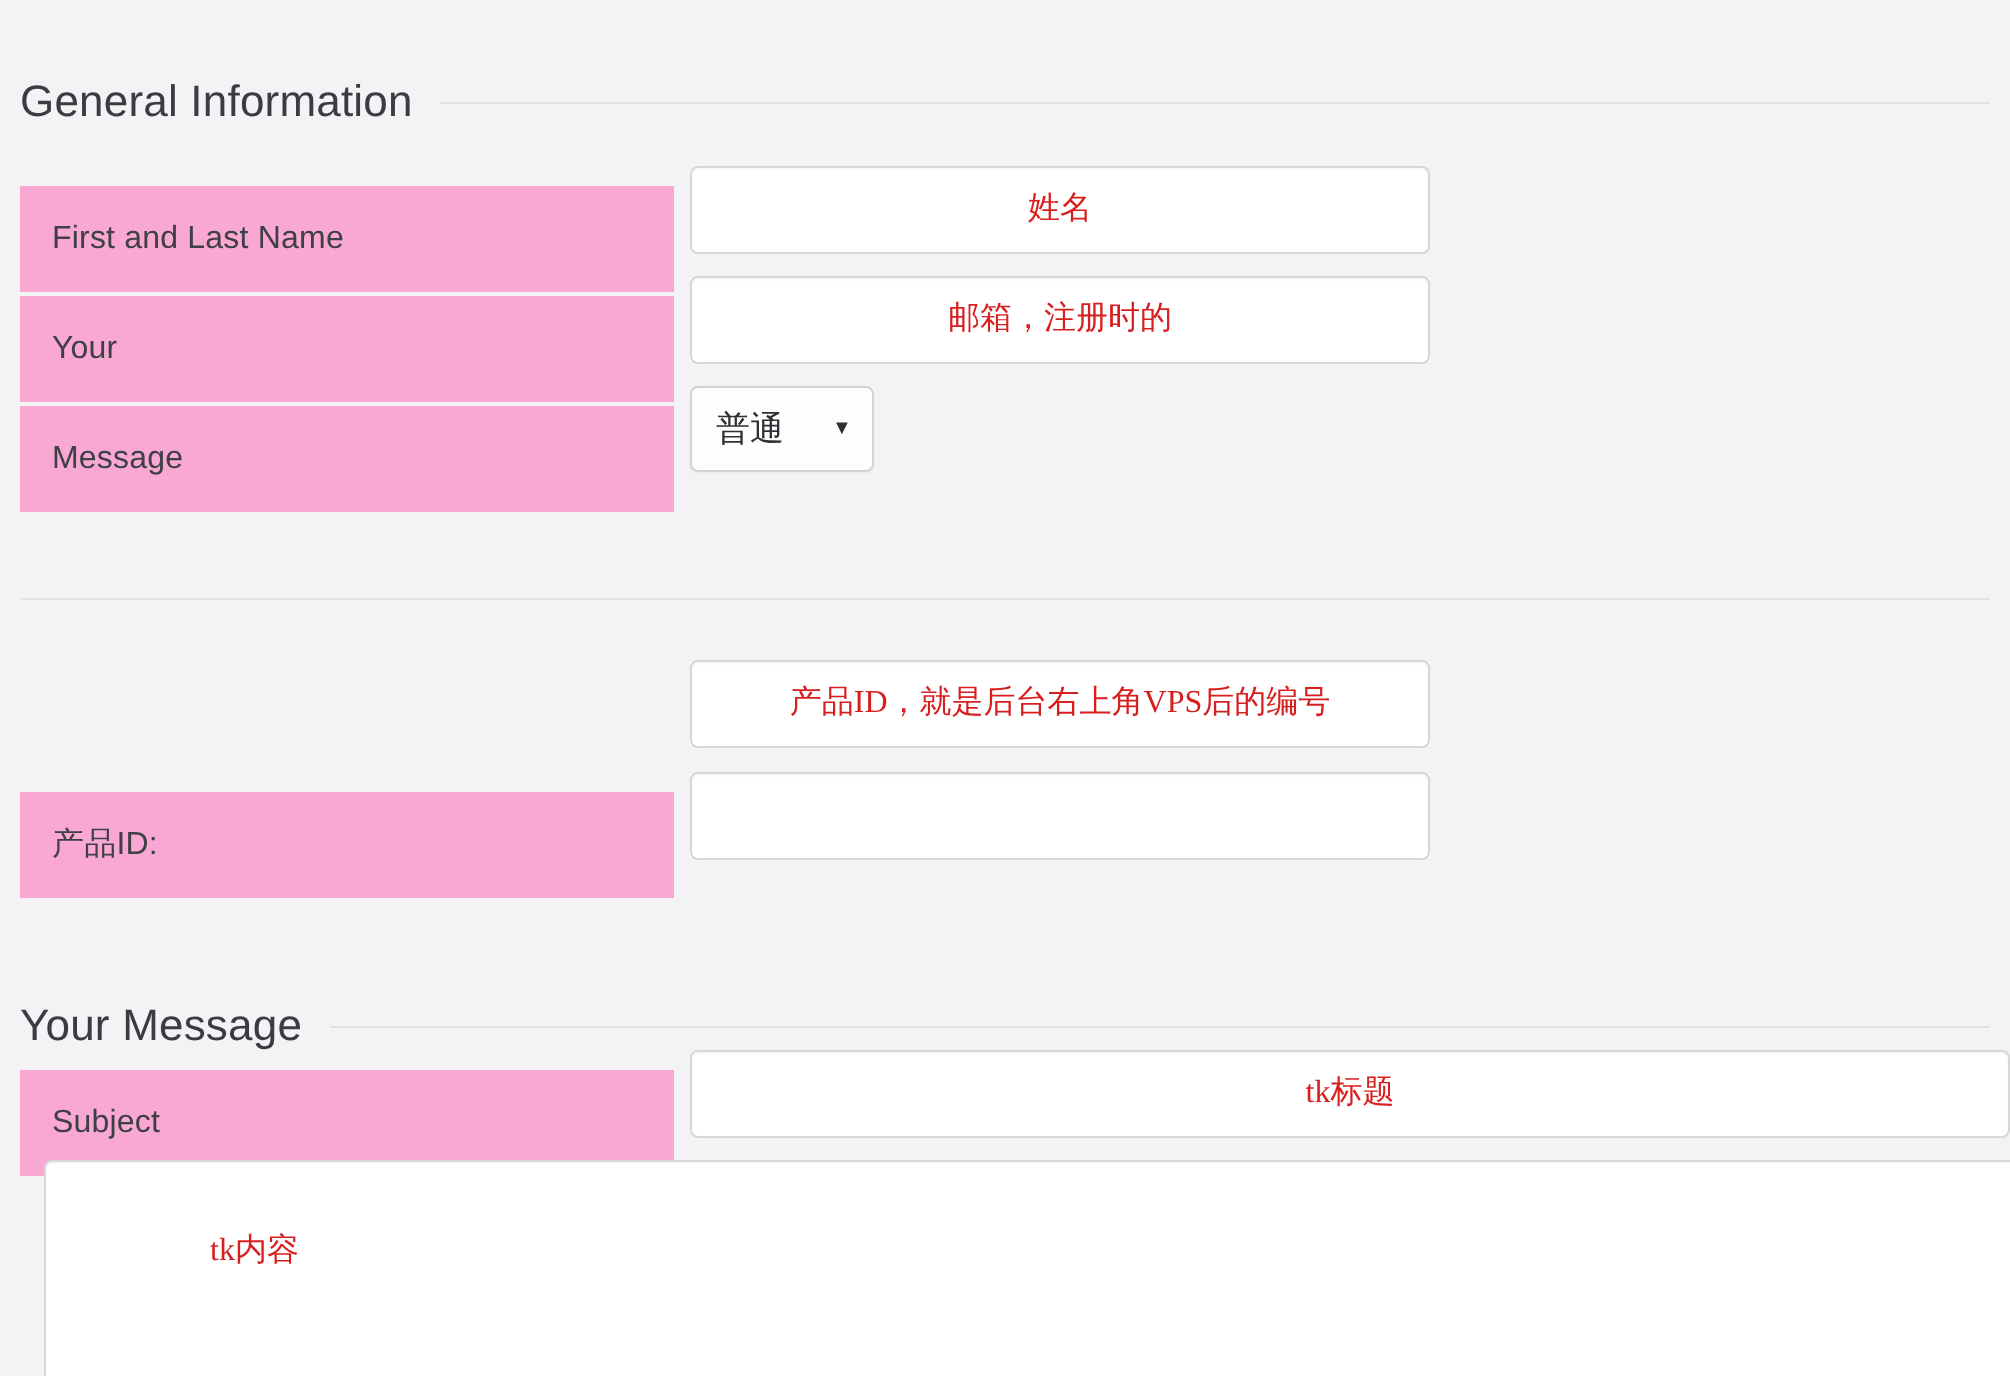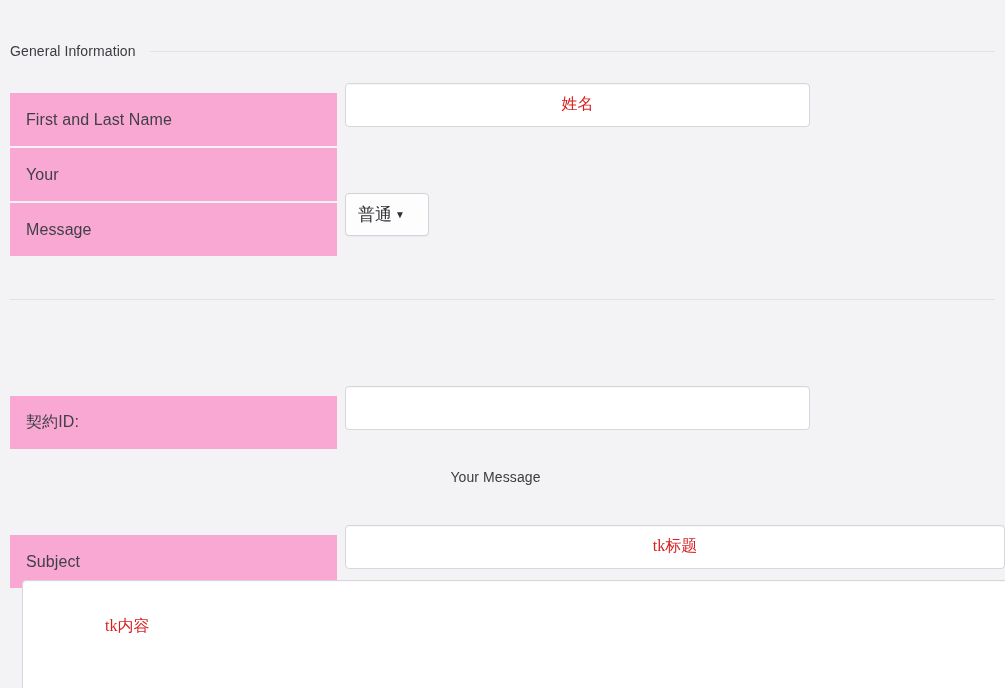--- a/index.html
+++ b/index.html
@@ -27,21 +27,21 @@
   
   .section-head {
     position: absolute;
     left: 10px;
     display: flex;
     align-items: center;
     width: 985px;
     height: 26px;
   }
   .section-title {
-    font-size: 14px;
+    font-size: 22px;
     font-weight: 400;
     color: #3b3b41;
     letter-spacing: 0.1px;
     white-space: nowrap;
     padding-right: 14px;
     line-height: 26px;
   }
   .section-rule {
     flex: 1 1 auto;
     height: 1px;
@@ -88,33 +88,33 @@
     border-radius: 4px;
     background: #ffffff;
     box-shadow: inset 0 1px 1px rgba(0,0,0,0.035);
     font-family: "Liberation Serif", "DejaVu Serif", serif;
     font-size: 16px;
     color: #d81f1f;
     text-align: center;
     padding: 0 10px;
     outline: none;
   }
-  .txt.w-narrow { width: 465px; text-align: center; }
+  .txt.w-narrow { width: 370px; text-align: center; }
   .txt.w-wide   { width: 660px; }
 
   .sel {
     box-sizing: border-box;
     height: 43px;
     min-width: 84px;
     border: 1px solid #d2d2d8;
     border-radius: 4px;
     background: #fdfdfd;
     display: flex;
     align-items: center;
-    gap: 3px;
+    gap: 24px;
     padding: 0 10px 0 12px;
     font-size: 17px;
     color: #2f2f35;
     box-shadow: 0 1px 1px rgba(0,0,0,0.03);
   }
   .caret {
     font-size: 10px;
     line-height: 1;
     color: #2f2f35;
   }
@@ -152,47 +152,53 @@
 
   <div class="row" style="top:78px;">
     <div class="row-label">First and Last Name</div>
     <div class="row-field">
       <input class="txt w-narrow" type="text" value="姓名" style="">
     </div>
   </div>
 
   <div class="row" style="top:133px;">
     <div class="row-label">Your</div>
+    <div class="row-field">
+      <input class="txt w-narrow" type="text" value="邮箱，注册时的" style="">
+    </div>
   </div>
 
   <div class="row" style="top:188px;">
     <div class="row-label">Message</div>
     <div class="row-field">
       <div class="sel">
         <span>普通</span>
         <span class="caret">▼</span>
       </div>
     </div>
   </div>
 
   <div class="section-head" style="top:286px;">
     <div class="section-rule"></div>
   </div>
 
   <div class="row" style="top:325px;">
+    <div class="row-field">
+      <input class="txt w-narrow" type="text" value="产品ID，就是后台右上角VPS后的编号" style="">
+    </div>
   </div>
 
   <div class="row" style="top:381px;">
-    <div class="row-label">契約ID:</div>
+    <div class="row-label">产品ID:</div>
     <div class="row-field">
       <input class="txt w-narrow" type="text" value="" style="">
     </div>
   </div>
 
-  <div class="section-head" style="top:464px;flex-direction:column;">
+  <div class="section-head" style="top:500px;">
     <div class="section-title">Your Message</div>
     <div class="section-rule"></div>
   </div>
 
   <div class="row" style="top:520px;">
     <div class="row-label">Subject</div>
     <div class="row-field">
       <input class="txt w-wide" type="text" value="tk标题" style="">
     </div>
   </div>

